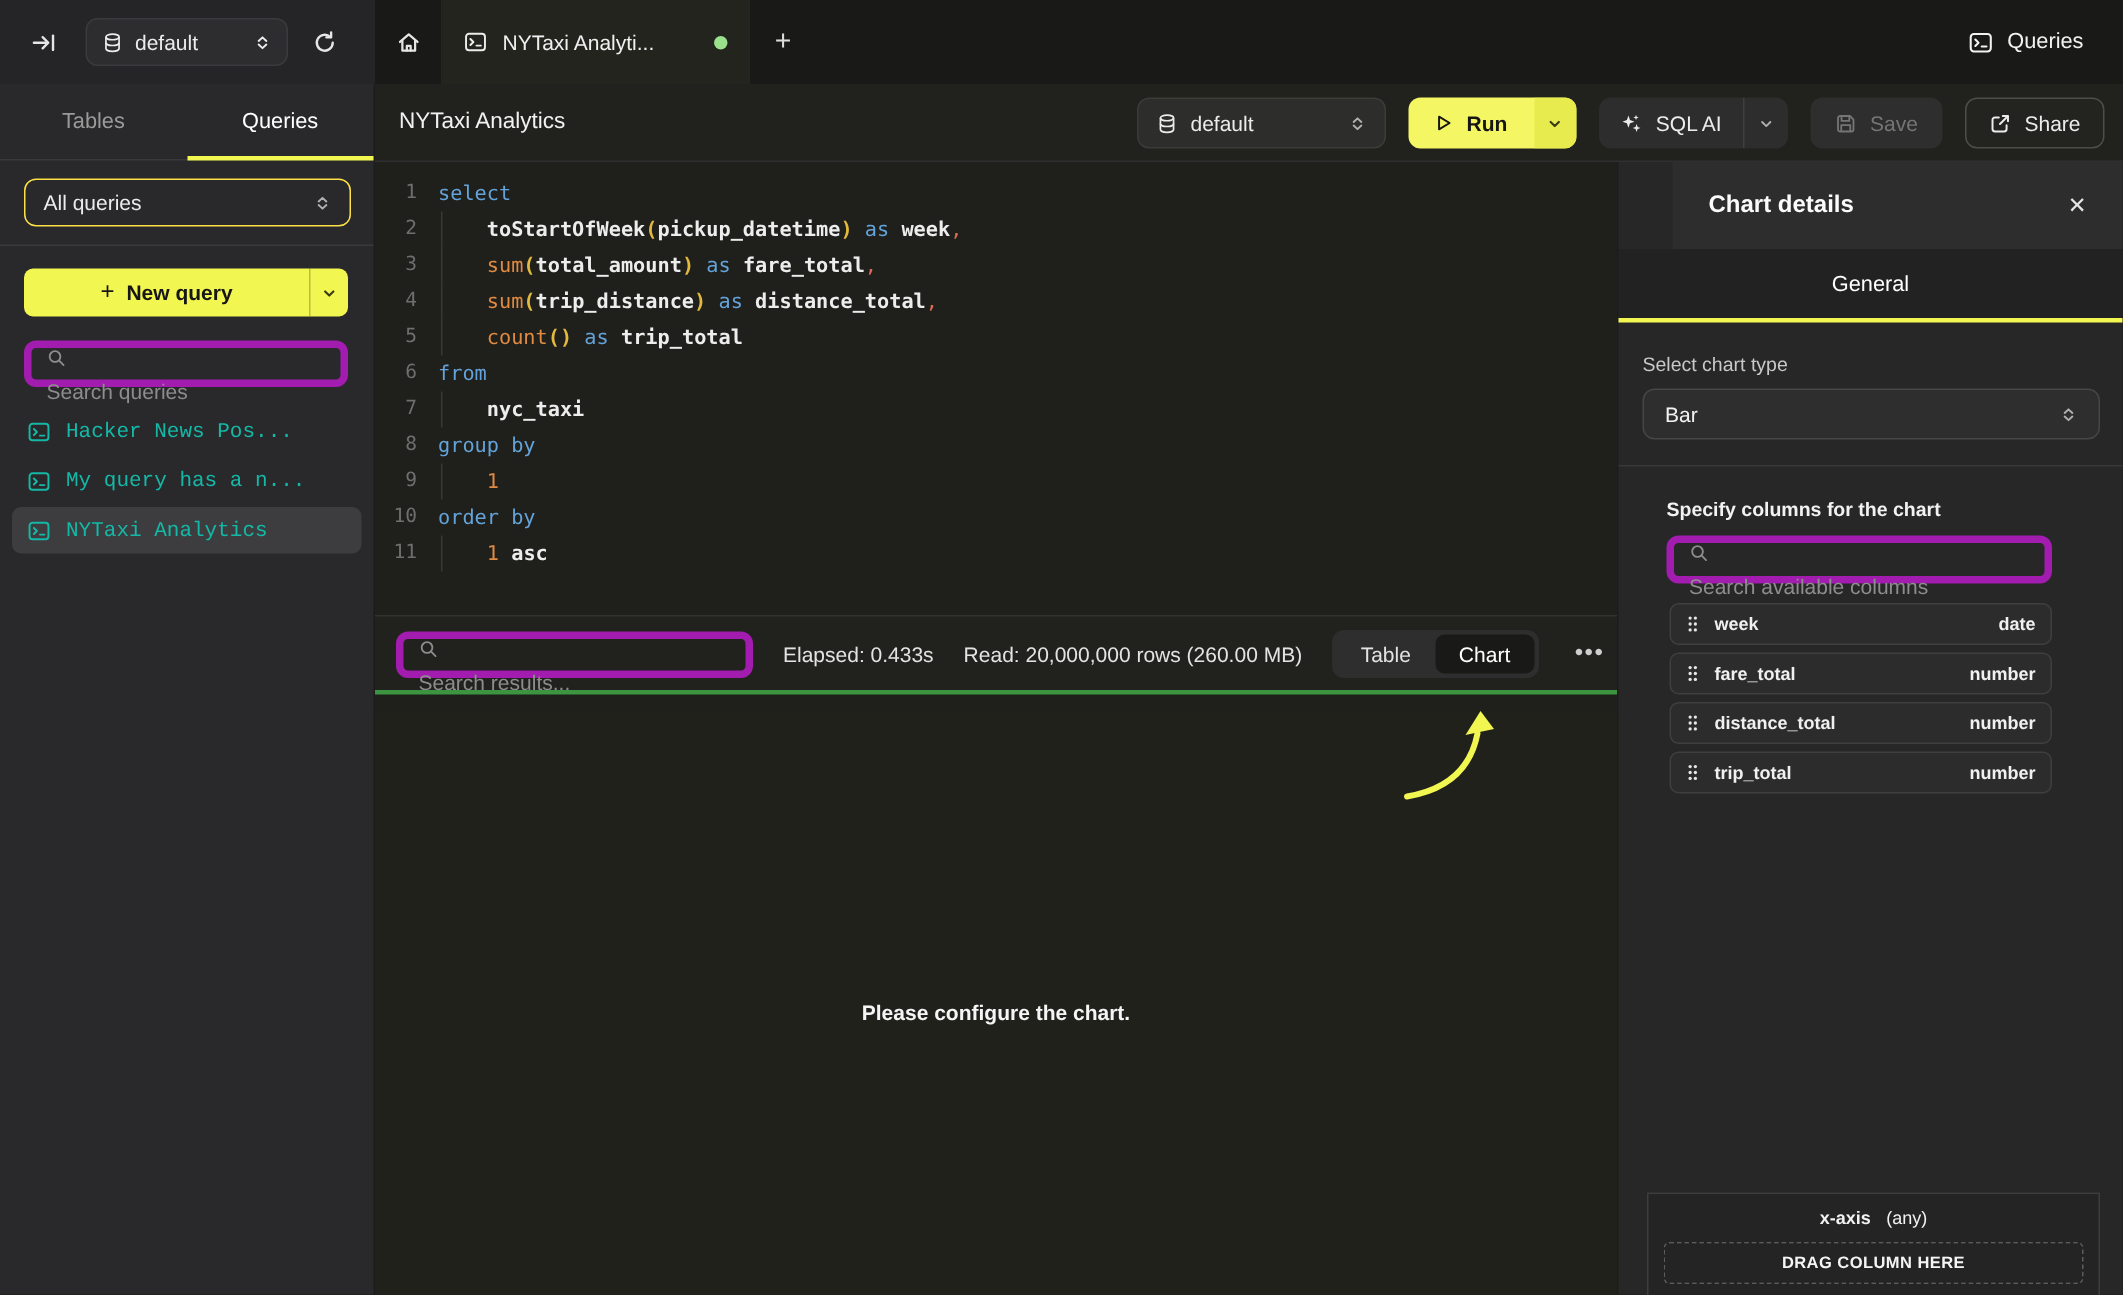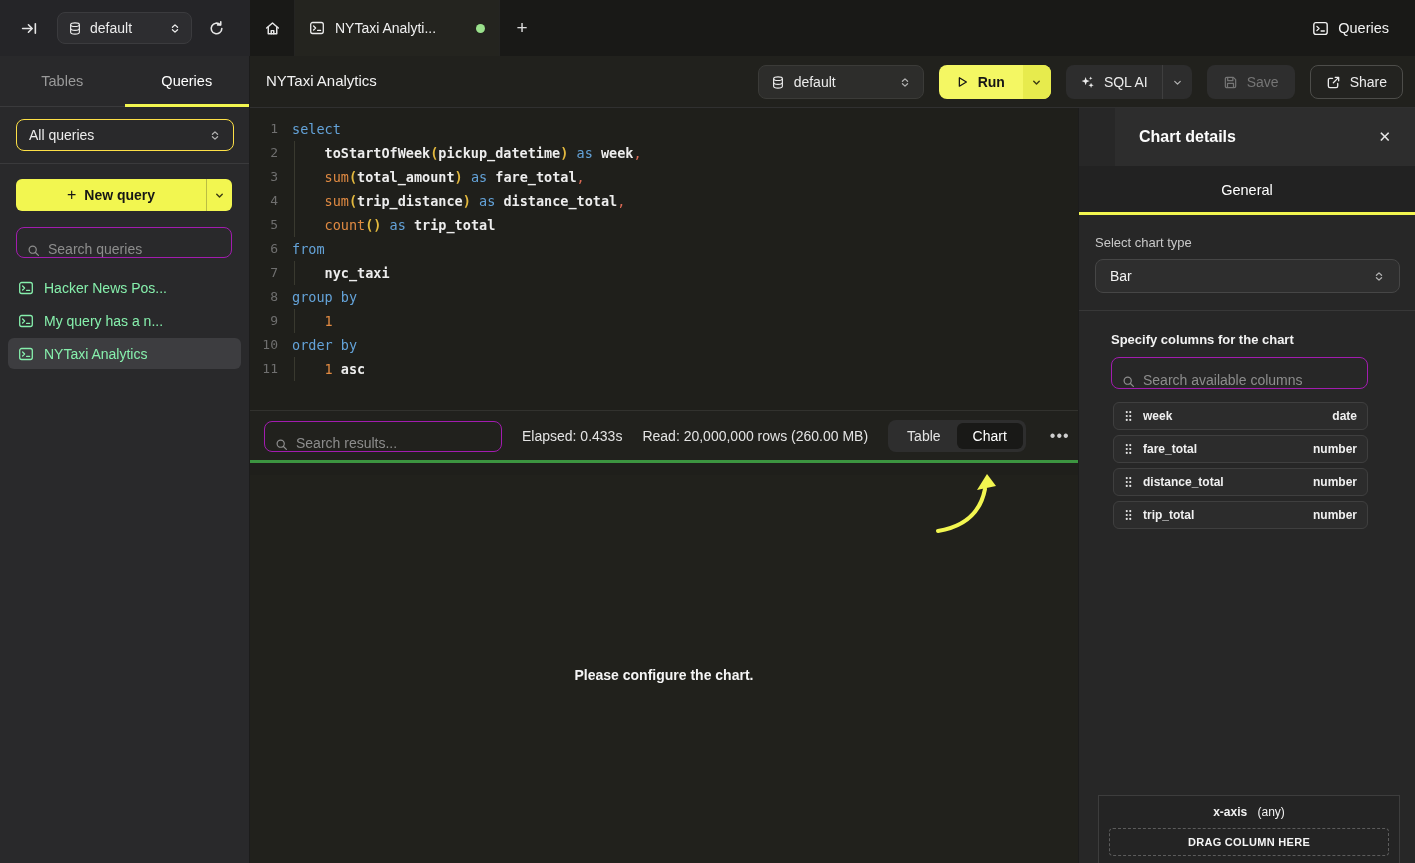--- a/index.html
+++ b/index.html
@@ -38,29 +38,29 @@
   #query-filter { margin:12px 16px; width:218px; height:32px; border:1px solid #fde047; border-radius:8px;
     background:transparent; display:flex; align-items:center; padding:0 12px; font-size:14px; color:#ececec; cursor:pointer; }
   #query-filter .grow { flex:1; }
   #sidebar-divider { border-bottom:1px solid #3a3a3c; margin-top:12px; }
   #new-query-btn { margin:15px 16px 0; width:216px; height:32px; background:#f2f650; border:none; border-radius:6px;
     display:flex; align-items:center; color:#161616; font-size:14px; font-weight:bold; cursor:pointer; overflow:hidden; }
   #new-query-btn .main { flex:1; display:flex; align-items:center; justify-content:center; gap:8px; }
   #new-query-btn .plus { font-size:16px; font-weight:normal; }
   #new-query-btn .caret { width:26px; align-self:stretch; display:flex; align-items:center; justify-content:center;
     border-left:1px solid rgba(22,22,22,.25); }
-  .search-box { display:flex; align-items:flex-end; gap:8px; border:1px solid #a21caf; border-radius:8px;
-    background:transparent; padding:0 10px; color:#8d8d8d; }
+  .search-box { display:flex; align-items:flex-start; gap:8px; border:5px solid #a21caf; border-radius:8px;
+    background:transparent; padding:0 10px; color:#8d8d8d;flex-direction:column; }
   .search-box input { background:transparent; border:none; outline:none; color:#ececec; font-size:14px; width:100%;
     font-family:"Liberation Sans",sans-serif; }
   .search-box input::placeholder { color:#8d8d8d; }
   #query-search { margin:16px 16px 10px; height:31px; width:216px; }
   #query-list { padding:4px 8px; display:flex; flex-direction:column; gap:2px; }
   .query-item { display:flex; align-items:center; gap:10px; height:31px; padding:0 10px; border-radius:6px;
-    color:#86efac; font-size:14px; cursor:pointer; }
+    color:#14b8a6; font-size:14px; cursor:pointer;font-family:Liberation Mono, monospace; }
   .query-item.active { background:#3d3d40; }
 
   
   #main-header { position:absolute; left:250px; top:56px; width:1165px; height:52px; background:#21211d;
     border-bottom:1px solid #303030; }
   #doc-title { position:absolute; left:16px; top:16px; font-size:15px; color:#f2f2f2; }
   #header-actions { position:absolute; right:12px; top:9px; height:34px; display:flex; gap:15px; }
   .hbtn { height:34px; border-radius:8px; display:flex; align-items:center; font-size:14px; cursor:pointer;
     border:none; color:#ececec; }
   #header-db-select { width:166px; background:#2d2d2b; border:1px solid #3b3b38; padding:0 12px; gap:9px; }

